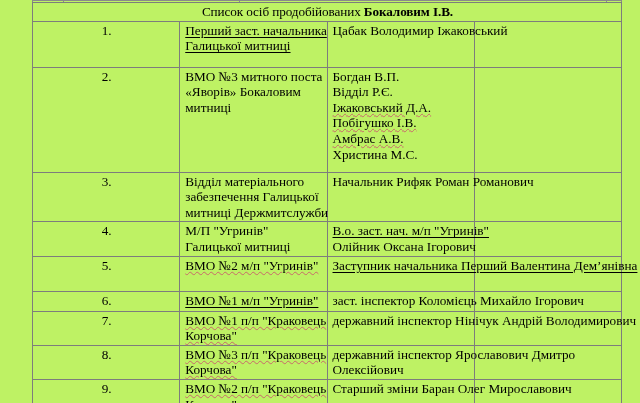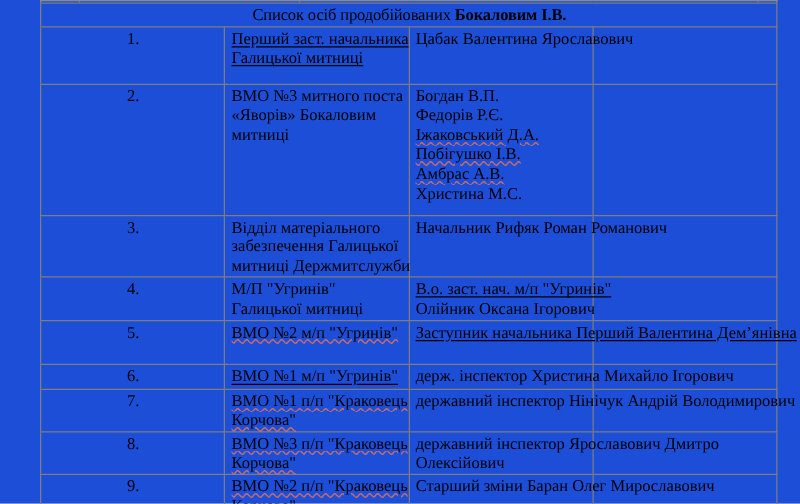--- a/index.html
+++ b/index.html
@@ -15,21 +15,21 @@
     color: #000000;
     position: relative;
   }
 
   .page {
     position: absolute;
     left: 0;
     top: 0;
     width: 640px;
     height: 403px;
-    background: #1d4ed8;
+    background: #bef264;
   }
 
   
   .prev-row-sliver {
     position: absolute;
     left: 32px;
     top: 0px;
     width: 590px;
     height: 2px;
     border-top: 1px solid #8a8a8a;
@@ -131,35 +131,35 @@
         <td class="title-cell" colspan="4"><span>Список осіб продобійованих </span><span class="title-bold">Бокаловим І.В.</span></td>
       </tr>
 
       <tr class="r1">
         <td class="num-cell">1.</td>
         <td class="post-cell">
           <span class="line u">Перший заст. начальника</span>
           <span class="line u">Галицької митниці</span>
         </td>
         <td class="person-cell">
-          <span class="line">Цабак Валентина Ярославович</span>
+          <span class="line">Цабак Володимир Іжаковський</span>
         </td>
         <td class="tail-cell"></td>
       </tr>
 
       <tr class="r2">
         <td class="num-cell">2.</td>
         <td class="post-cell">
           <span class="line">ВМО №3 митного поста</span>
           <span class="line">«Яворів» Бокаловим</span>
           <span class="line">митниці</span>
         </td>
         <td class="person-cell">
           <span class="line">Богдан В.П.</span>
-          <span class="line">Федорів Р.Є.</span>
+          <span class="line">Відділ Р.Є.</span>
           <span class="line sp">Іжаковський Д.А.</span>
           <span class="line sp">Побігушко І.В.</span>
           <span class="line sp">Амбрас А.В.</span>
           <span class="line">Христина М.С.</span>
         </td>
         <td class="tail-cell"></td>
       </tr>
 
       <tr class="r3">
         <td class="num-cell">3.</td>
@@ -197,21 +197,21 @@
         </td>
         <td class="tail-cell"></td>
       </tr>
 
       <tr class="r6">
         <td class="num-cell">6.</td>
         <td class="post-cell">
           <span class="line u">ВМО №1 м/п "Угринів"</span>
         </td>
         <td class="person-cell">
-          <span class="line">держ. інспектор Христина Михайло Ігорович</span>
+          <span class="line">заст. інспектор Коломієць Михайло Ігорович</span>
         </td>
         <td class="tail-cell"></td>
       </tr>
 
       <tr class="r7">
         <td class="post-cell num-cell" style="width:30px">7.</td>
         <td class="post-cell">
           <span class="line sp">ВМО №1 п/п "Краковець</span>
           <span class="line sp">Корчова"</span>
         </td>

